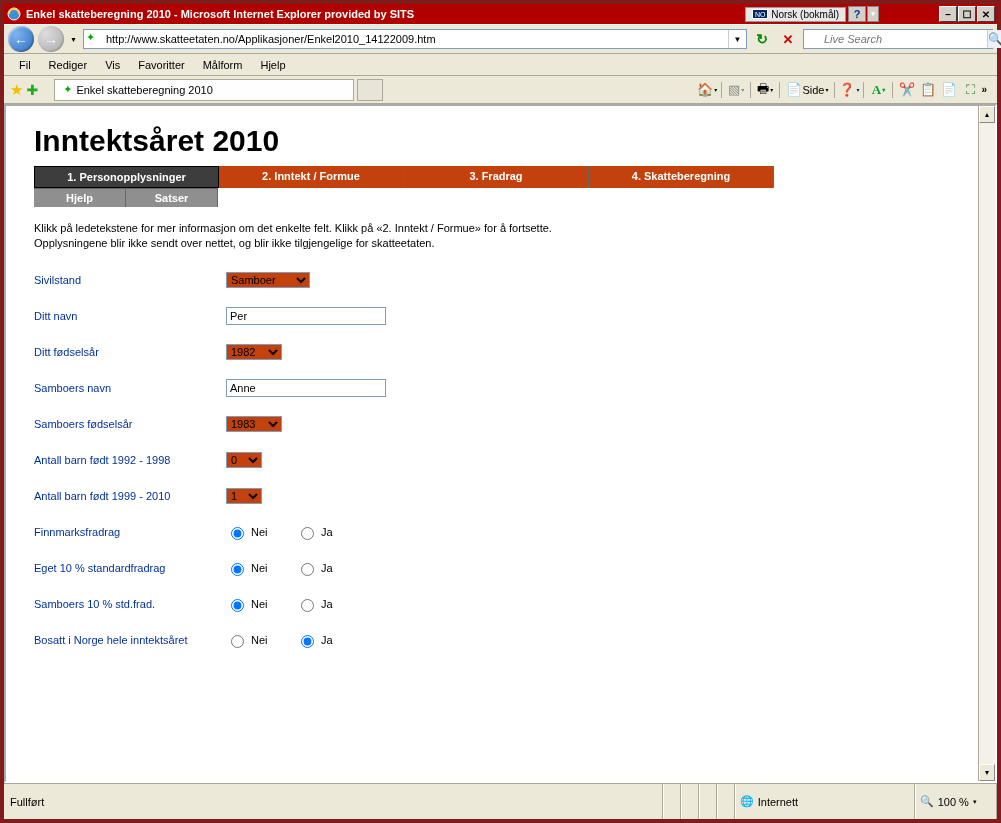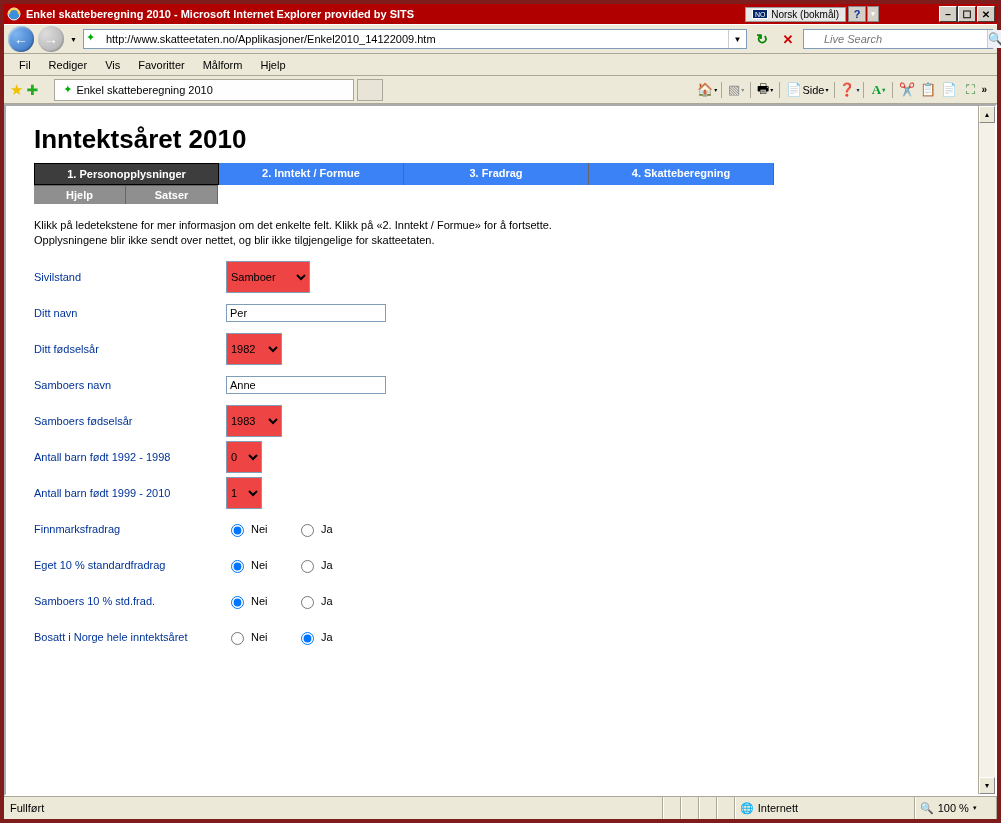--- a/index.html
+++ b/index.html
@@ -39,40 +39,40 @@
 .spacer { flex: 1; }
 .toolbar-icons { display: flex; align-items: center; gap: 1px; }
 .ico { width: 20px; height: 20px; display: flex; align-items: center; justify-content: center; font-size: 13px; position: relative; }
 .ico .d { font-size: 6px; margin-left: 1px; }
 .sep { width: 1px; height: 16px; background: #aca899; margin: 0 3px; }
 .content-area { flex: 1; display: flex; background: #fff; border: 2px inset #fff; }
 .page { flex: 1; padding: 18px 0 0 28px; overflow-y: auto; }
 .scrollbar { width: 17px; background: #ece9d8; border-left: 1px solid #aca899; display: flex; flex-direction: column; }
 .scroll-btn { height: 17px; background: #ece9d8; border: 1px solid #fff; border-right-color: #888; border-bottom-color: #888; display: flex; align-items: center; justify-content: center; font-size: 8px; }
 .scroll-track { flex: 1; background: #f4f2e8; }
-h1 { font-size: 26px; font-weight: bold; margin: 0 0 8px 0; color: #000; }
+h1 { font-size: 30px; font-weight: bold; margin: 0 0 8px 0; color: #000; }
 .tabs-main { display: flex; }
-.tab-m { flex: 1; max-width: 185px; background: #3b82f6; color: #fff; text-align: center; padding: 4px 0; font-size: 11px; font-weight: bold; border-right: 1px solid #666; }
+.tab-m { flex: 1; max-width: 185px; background: #c2410c; color: #fff; text-align: center; padding: 4px 0; font-size: 11px; font-weight: bold; border-right: 1px solid #666; }
 .tab-m.active { background: #3d3d3d; border: 1px solid #000; }
 .tabs-sub { display: flex; }
 .tab-s { width: 92px; background: #8f8f8f; color: #fff; text-align: center; padding: 3px 0; font-size: 11px; font-weight: bold; border-right: 1px solid #666; border-top: 1px solid #666; }
 .instr { margin-top: 14px; font-size: 11px; font-weight: normal; color: #000; max-width: 720px; line-height: 1.4; }
 .form-table { margin-top: 10px; }
 .form-row { display: flex; align-items: center; height: 36px; }
 .form-label { width: 192px; color: #003399; font-size: 11px; }
 .form-ctrl { display: flex; align-items: center; gap: 6px; font-size: 11px; }
 .form-ctrl input[type=text] { border: 1px solid #7f9db9; height: 18px; padding: 0 3px; font-size: 11px; width: 160px; }
-.form-ctrl select { border: 1px solid #7f9db9; height: 32px; font-size: 11px; background: #ef4444; }
+.form-ctrl select { border: 1px solid #7f9db9; height: 16px; font-size: 11px; background: #c2410c; }
 .form-ctrl select.sel-wide { width: 84px; }
 .form-ctrl select.sel-year { width: 56px; }
 .form-ctrl select.sel-num { width: 36px; }
 .radio-group { display: flex; align-items: center; gap: 4px; }
 .radio-group .opt { display: flex; align-items: center; gap: 4px; width: 66px; }
 .radio-group.wide .opt { width: 72px; }
-.status-row { height: 23px; background: #ece9d8; border-top: 1px solid #aca899; display: flex; align-items: center; font-size: 11px; }
+.status-row { height: 36px; background: #ece9d8; border-top: 1px solid #aca899; display: flex; align-items: center; font-size: 11px; }
 .status-cell { border-left: 1px solid #fff; border-right: 1px solid #aca899; height: 100%; display: flex; align-items: center; padding: 0 4px; }
 .status-cell.first { flex: 1; border-left: none; padding-left: 6px; }
 .status-cell.sm { width: 18px; }
 .status-cell.zone { width: 180px; gap: 4px; }
 .status-cell.zoom { width: 82px; gap: 4px; }
 .chevrons { font-size: 10px; font-weight: bold; margin-left: auto; padding-right: 4px; }
 </style>
 </head>
 <body>
 

